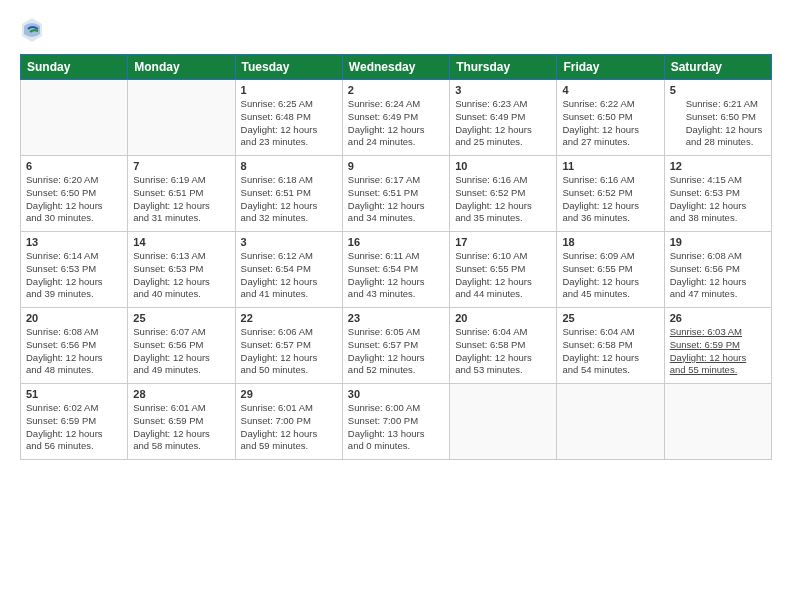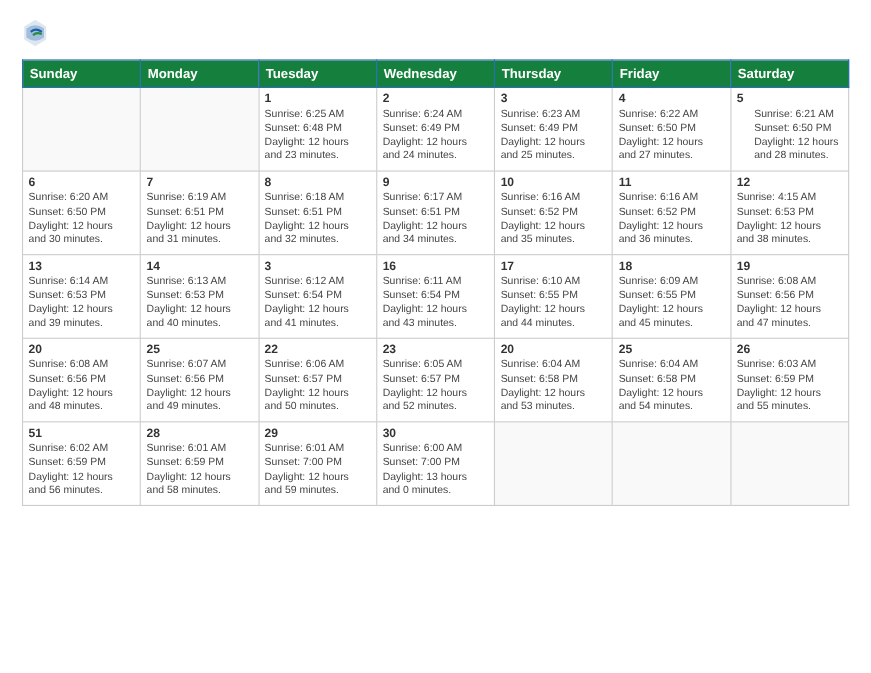--- a/index.html
+++ b/index.html
@@ -311,21 +311,21 @@
           </td>
           <td>
             <span class="day-number">25</span>
             <div class="day-info" style="white-space: pre-line;">Sunrise: 6:04 AM
 Sunset: 6:58 PM
 Daylight: 12 hours
 and 54 minutes.</div>
           </td>
           <td>
             <span class="day-number">26</span>
-            <div class="day-info" style="white-space: pre-line;">Sunrise: 6:03 AM
+            <div class="day-info" style="white-space: pre-line; text-decoration: underline;">Sunrise: 6:03 AM
 Sunset: 6:59 PM
 Daylight: 12 hours
 and 55 minutes.</div>
           </td>
         </tr>
         <tr>
           <td>
             <span class="day-number">51</span>
             <div class="day-info" style="white-space: pre-line;">Sunrise: 6:02 AM
 Sunset: 6:59 PM

